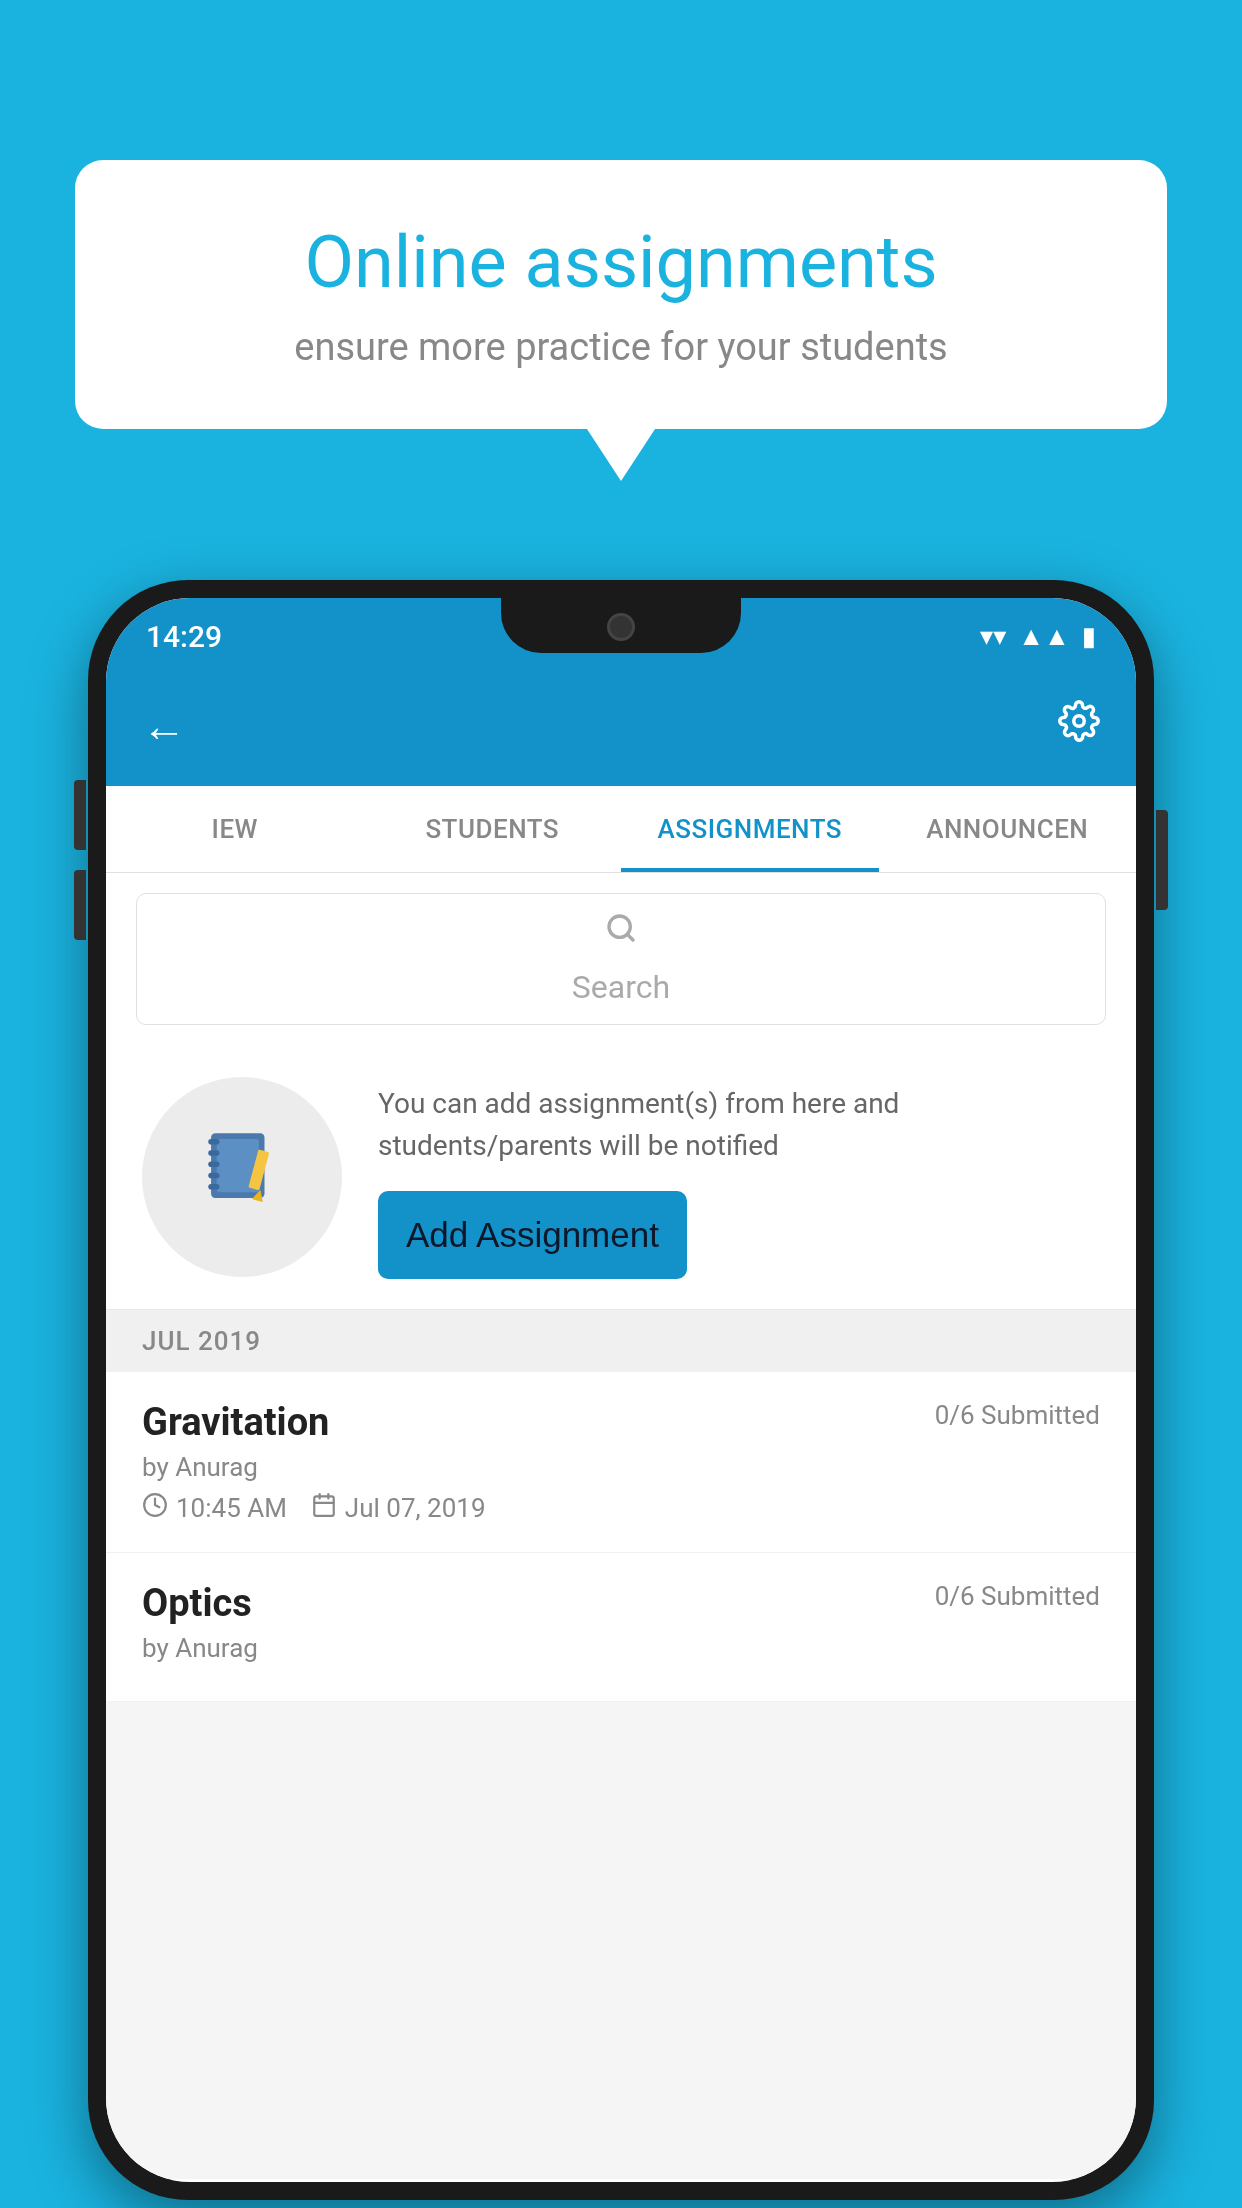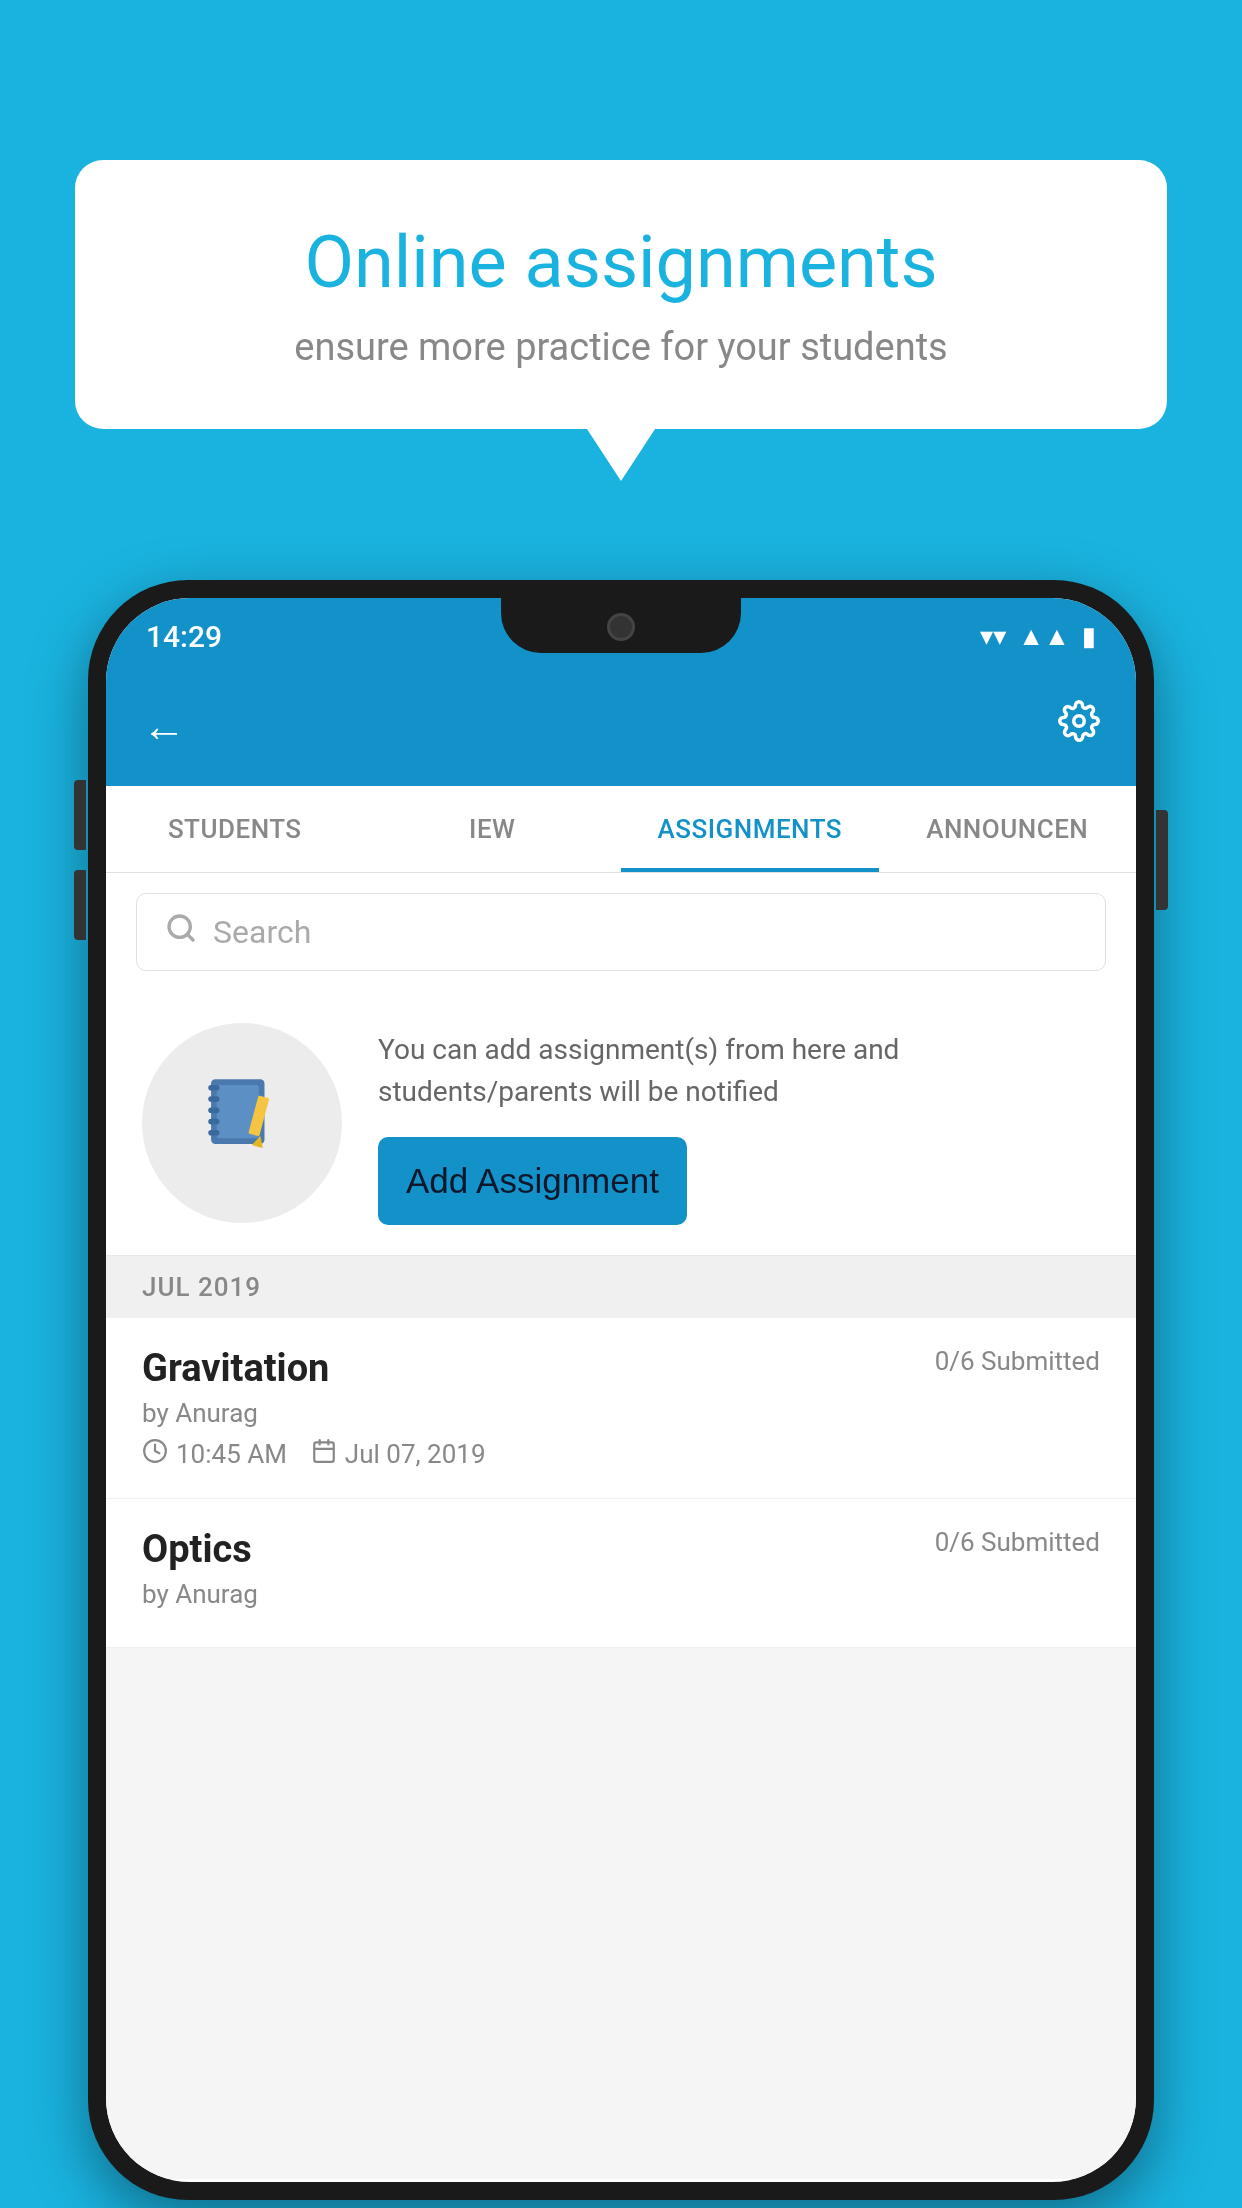--- a/index.html
+++ b/index.html
@@ -216,20 +216,21 @@
     }
 
     .search-bar {
       background: white;
       border: 1px solid #e0e0e0;
       border-radius: 10px;
       display: flex;
       align-items: center;
       padding: 18px 28px;
       gap: 16px;
+      flex-direction: column;
     }
 
     .search-icon-svg {
       color: #aaa;
       font-size: 34px;
     }
 
     .search-placeholder {
       color: #aaa;
       font-size: 32px;
@@ -411,24 +412,24 @@
         <div class="header-settings">
           <svg width="42" height="42" viewBox="0 0 24 24" fill="none" stroke="white" stroke-width="2" stroke-linecap="round" stroke-linejoin="round">
             <circle cx="12" cy="12" r="3"></circle>
             <path d="M19.4 15a1.65 1.65 0 0 0 .33 1.82l.06.06a2 2 0 0 1-2.83 2.83l-.06-.06a1.65 1.65 0 0 0-1.82-.33 1.65 1.65 0 0 0-1 1.51V21a2 2 0 0 1-4 0v-.09A1.65 1.65 0 0 0 9 19.4a1.65 1.65 0 0 0-1.82.33l-.06.06a2 2 0 0 1-2.83-2.83l.06-.06A1.65 1.65 0 0 0 4.68 15a1.65 1.65 0 0 0-1.51-1H3a2 2 0 0 1 0-4h.09A1.65 1.65 0 0 0 4.6 9a1.65 1.65 0 0 0-.33-1.82l-.06-.06a2 2 0 0 1 2.83-2.83l.06.06A1.65 1.65 0 0 0 9 4.68a1.65 1.65 0 0 0 1-1.51V3a2 2 0 0 1 4 0v.09a1.65 1.65 0 0 0 1 1.51 1.65 1.65 0 0 0 1.82-.33l.06-.06a2 2 0 0 1 2.83 2.83l-.06.06A1.65 1.65 0 0 0 19.4 9a1.65 1.65 0 0 0 1.51 1H21a2 2 0 0 1 0 4h-.09a1.65 1.65 0 0 0-1.51 1z"></path>
           </svg>
         </div>
       </div>
 
       <div class="tabs-container">
         <div class="tab">
+          <span>IEW</span>
+        </div>
+        <div class="tab">
           <span>STUDENTS</span>
-        </div>
-        <div class="tab">
-          <span>IEW</span>
         </div>
         <div class="tab active">
           <span>ASSIGNMENTS</span>
         </div>
         <div class="tab">
           <span>ANNOUNCEN</span>
         </div>
       </div>
 
       <div class="screen-content">

